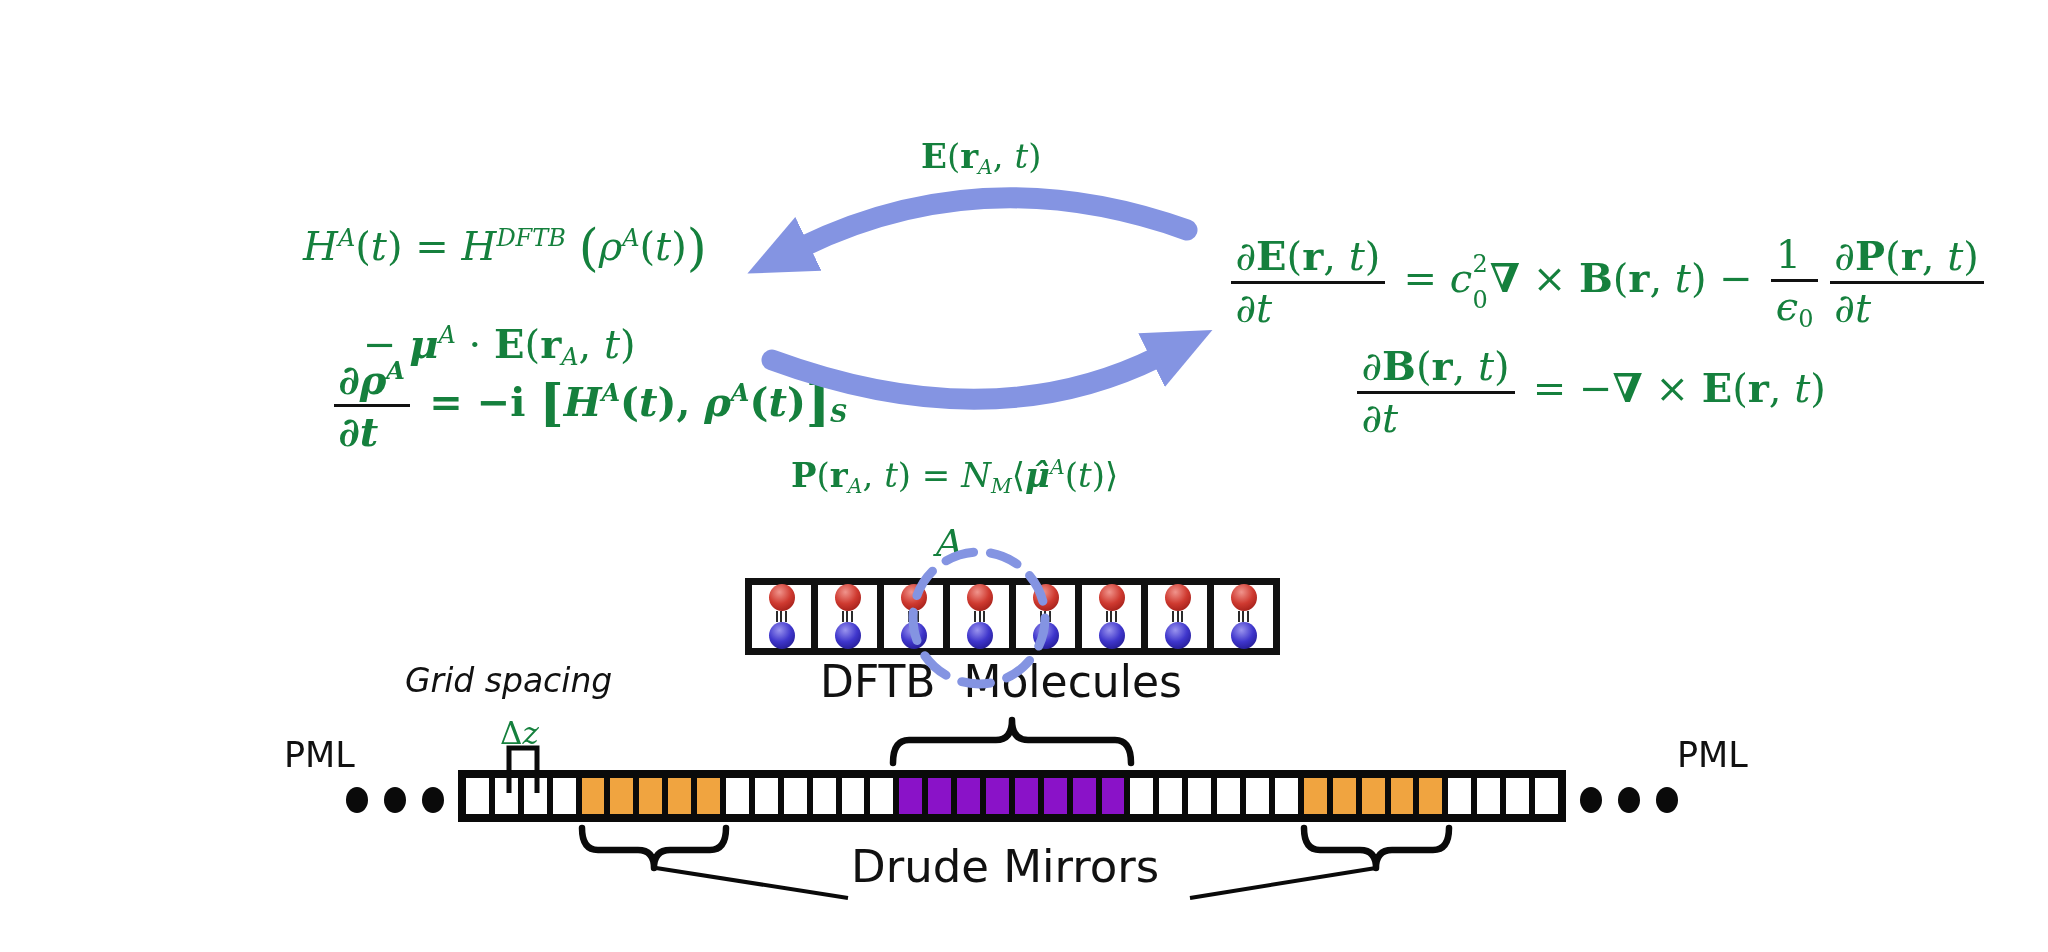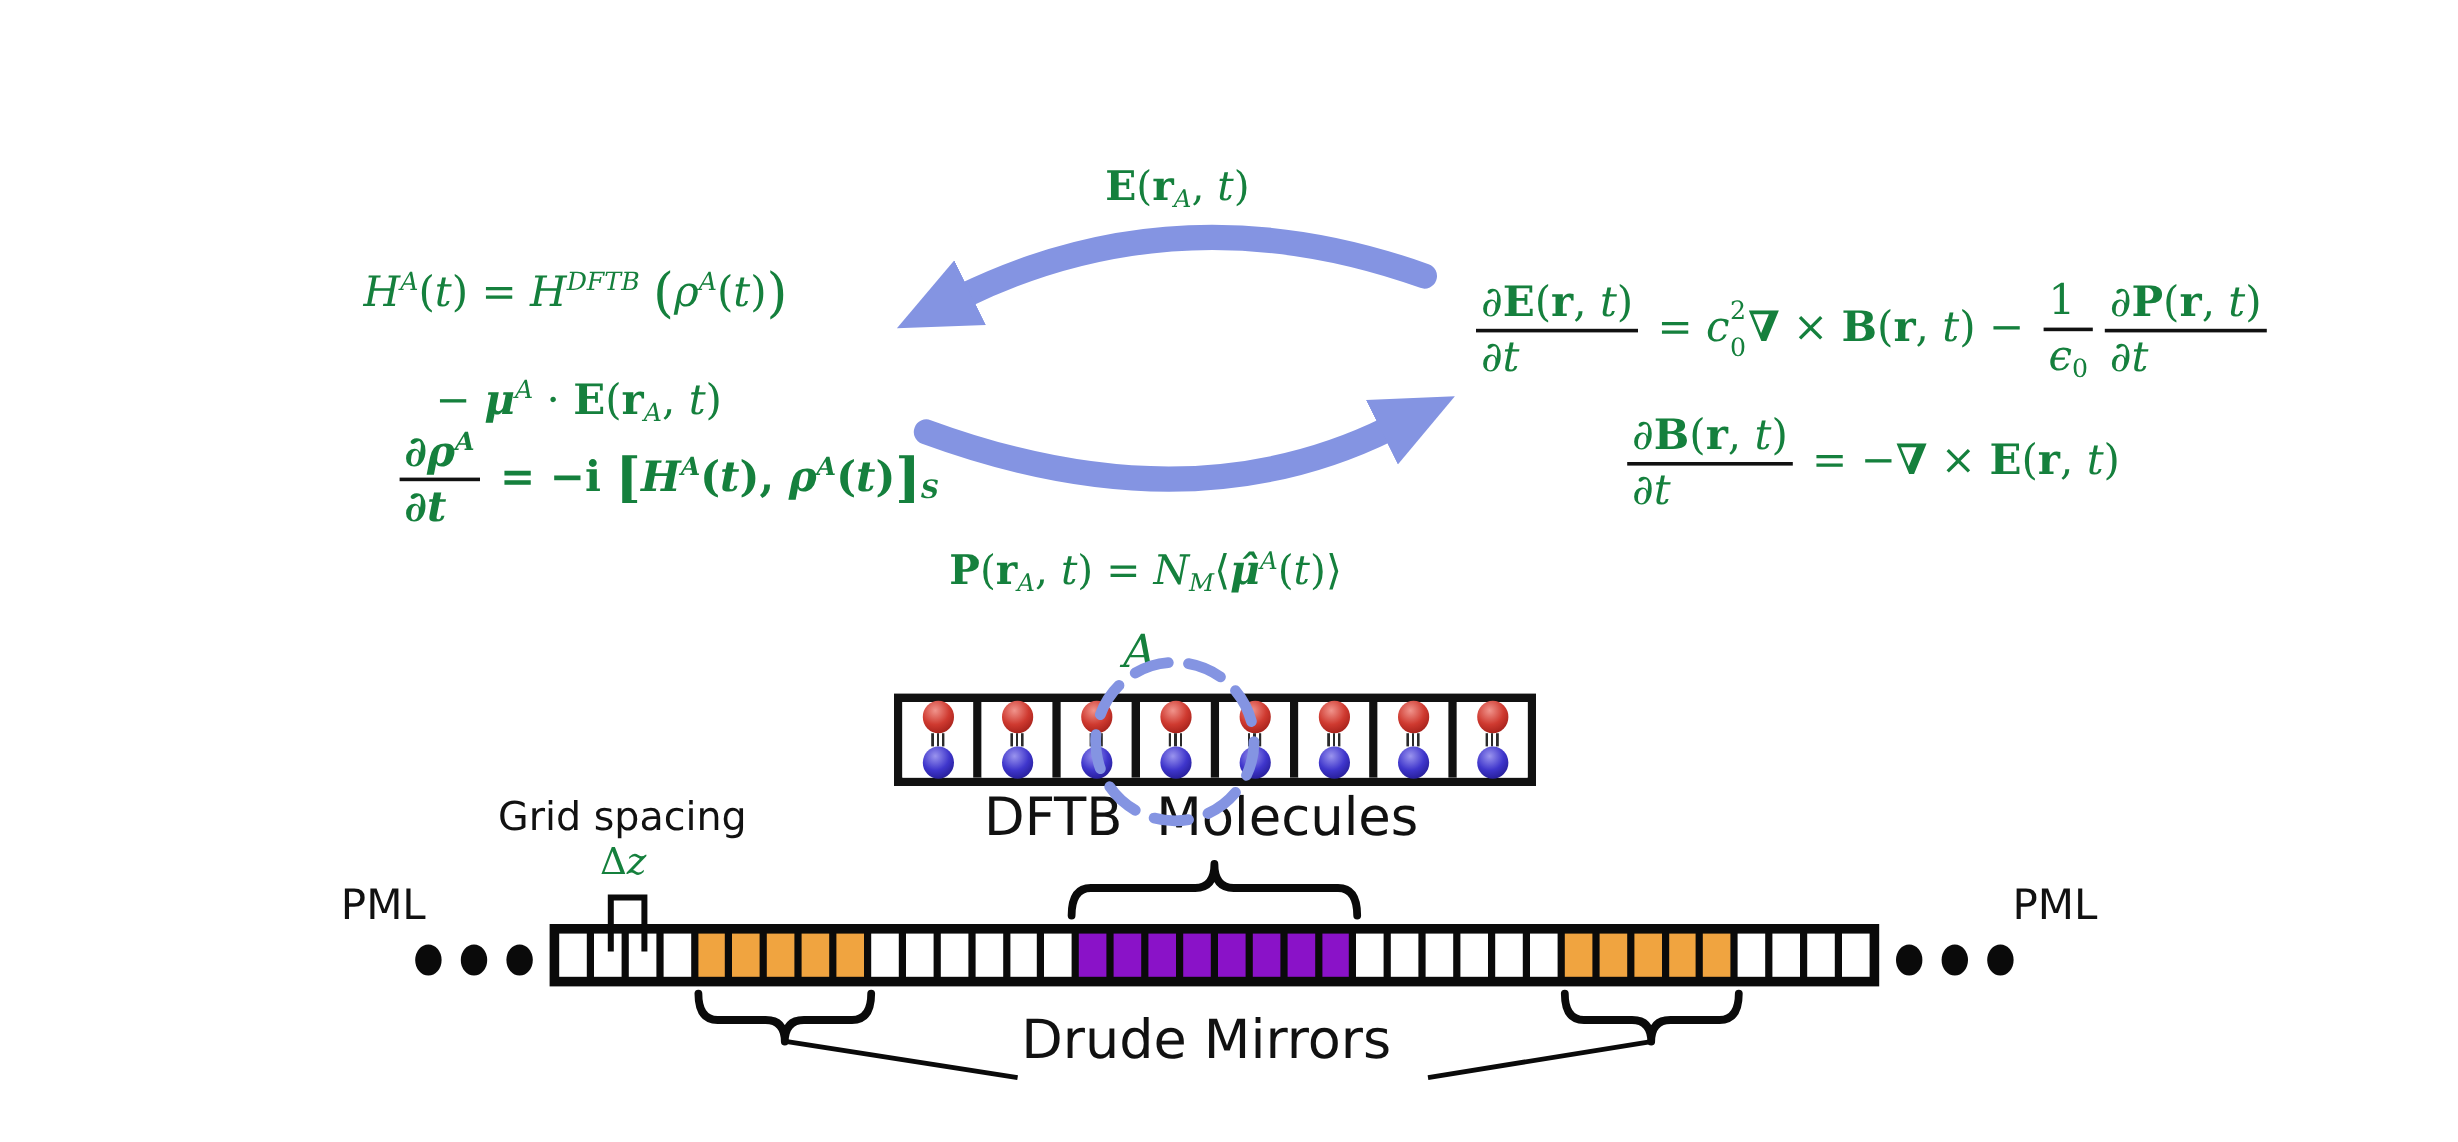--- a/index.html
+++ b/index.html
@@ -18,21 +18,21 @@
   .m-big{font-size:1.28em;vertical-align:-.09em;}
   .mfrac{display:inline-flex;flex-direction:column;align-items:flex-start;vertical-align:middle;
          margin:0 .14em;line-height:1.18;}
   .mnum,.mden{display:block;padding:0 .12em;white-space:pre;}
   .mbar{height:3px;background:#111;align-self:stretch;margin:1px 0;}
   .msupsub{display:inline-flex;flex-direction:column;align-items:flex-start;vertical-align:middle;
            font-size:.6em;line-height:1.5;margin:0 .08em 0 .02em;font-style:normal;}
 
   
   .abs{position:absolute;}
-  .eq{font-size:35px;}
+  .eq{font-size:40px;}
   .eq1-line2{margin-left:60px;margin-top:26px;}
   .arrow-label{font-size:34px;}
   .a-label{font-size:38px;}
 
   .caption{font-family:"DejaVu Sans",sans-serif;white-space:pre;}
   #dftb-caption{font-size:44px;}
   #drude-caption{font-size:45px;}
   #grid-spacing-caption{font-size:33px;}
   .pml{font-size:35px;margin-left:40px;}
   #dz-label{font-size:31px;}
@@ -133,23 +133,23 @@
         <div class="mol-box last">
           <div class="ball red"></div>
           <div class="bond"></div>
           <div class="ball blue"></div>
         </div>
       </div>
   </div>
 
   <div class="abs caption" id="dftb-caption" style="left:820px;top:656px;">DFTB  Molecules</div>
 
-  <div class="abs caption" id="grid-spacing-caption" style="left:415px;top:661px;">Grid spacing</div>
-
-  <div class="abs" id="dz-label" style="left:500px;top:683px;">
+  <div class="abs caption" id="grid-spacing-caption" style="left:405px;top:661px;font-style:italic;">Grid spacing</div>
+
+  <div class="abs" id="dz-label" style="left:500px;top:698px;">
     <span class="math"><span class="m-t">Δ</span><span class="m-i">z</span></span>
   </div>
 
   <div class="abs caption pml" style="left:244px;top:735px;">PML</div>
   <div class="abs caption pml" style="left:1637px;top:735px;">PML</div>
 
   <div class="abs" style="left:458px;top:770px;">
     <div id="grid-bar">
         <div class="cell cell-white"></div>
         <div class="cell cell-white"></div>

